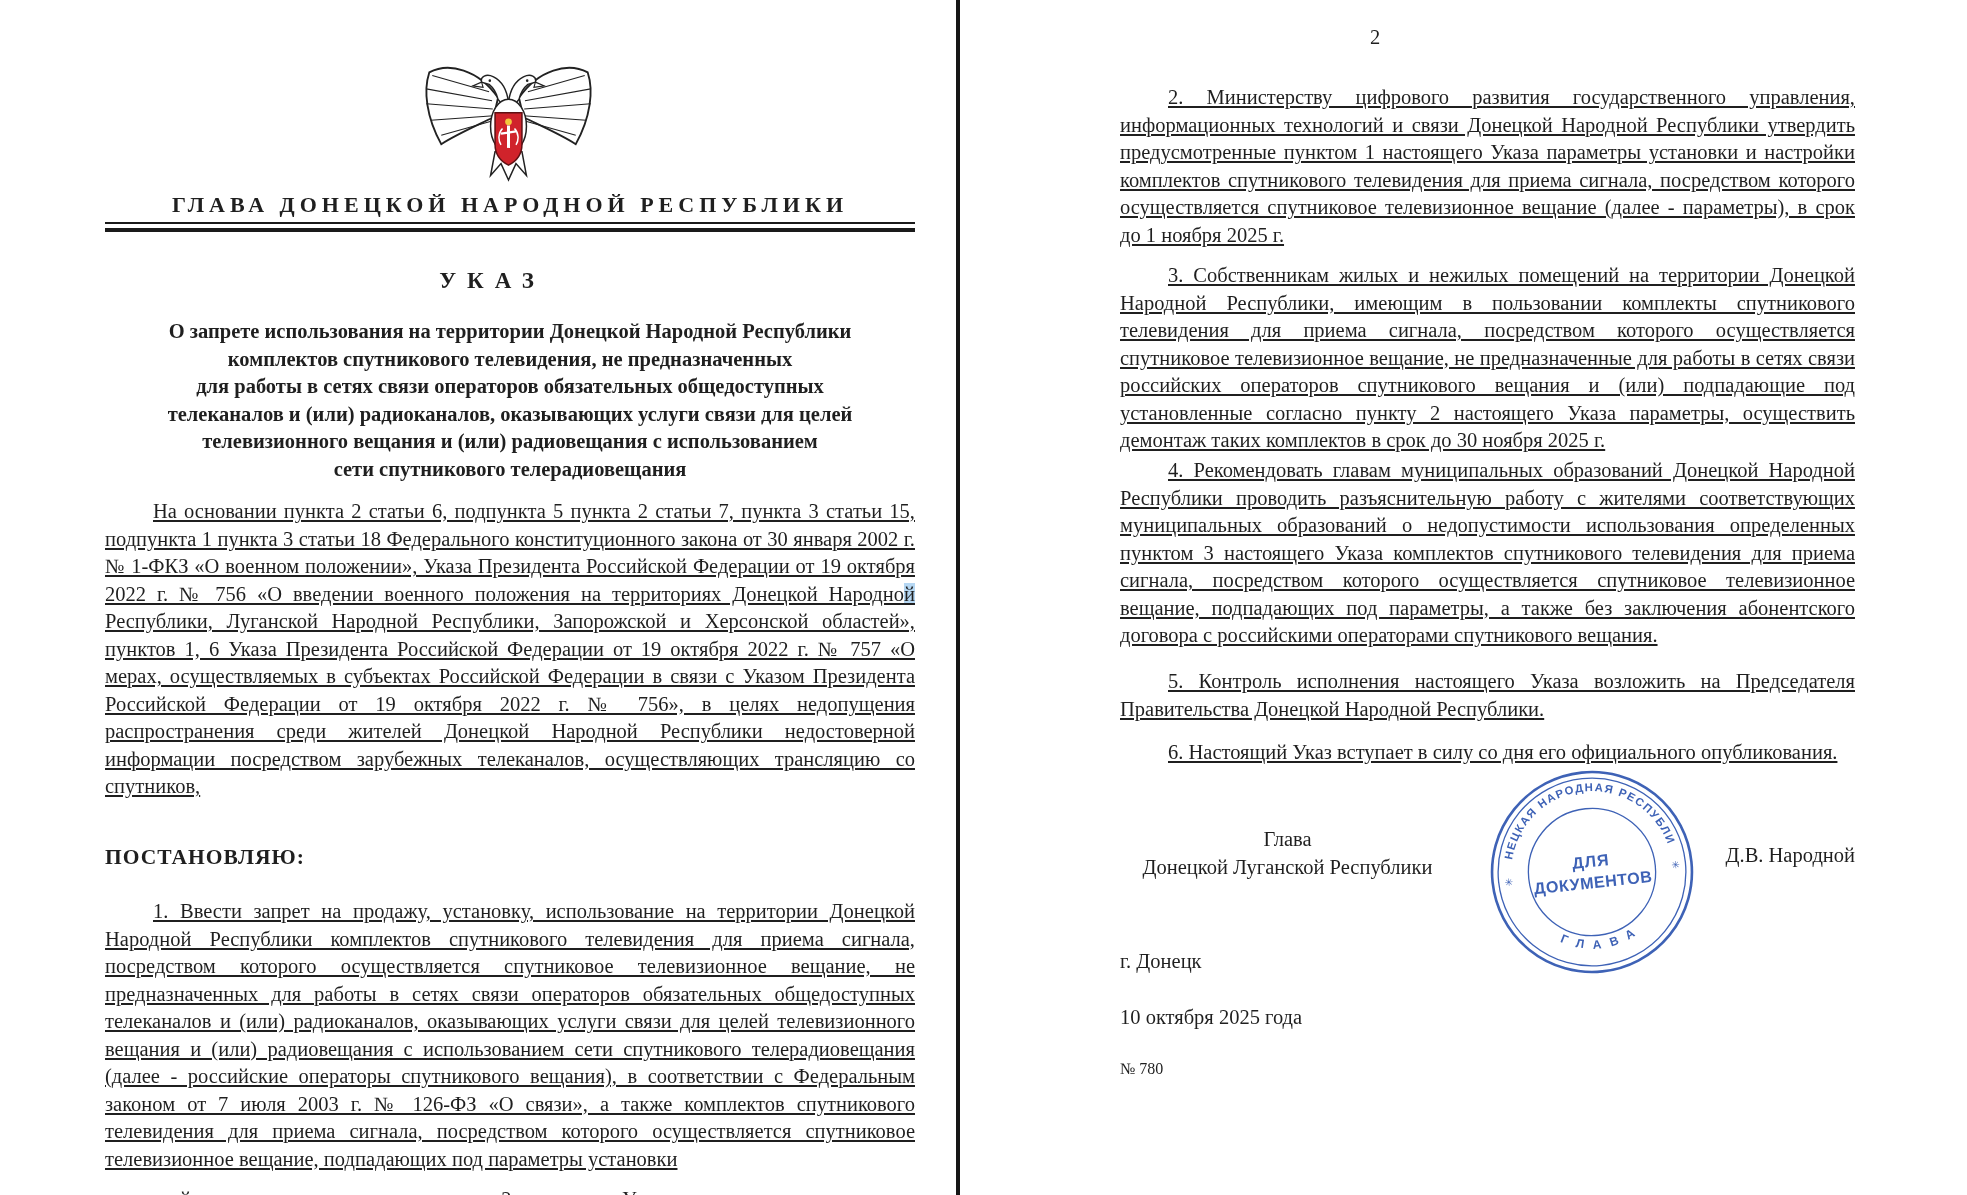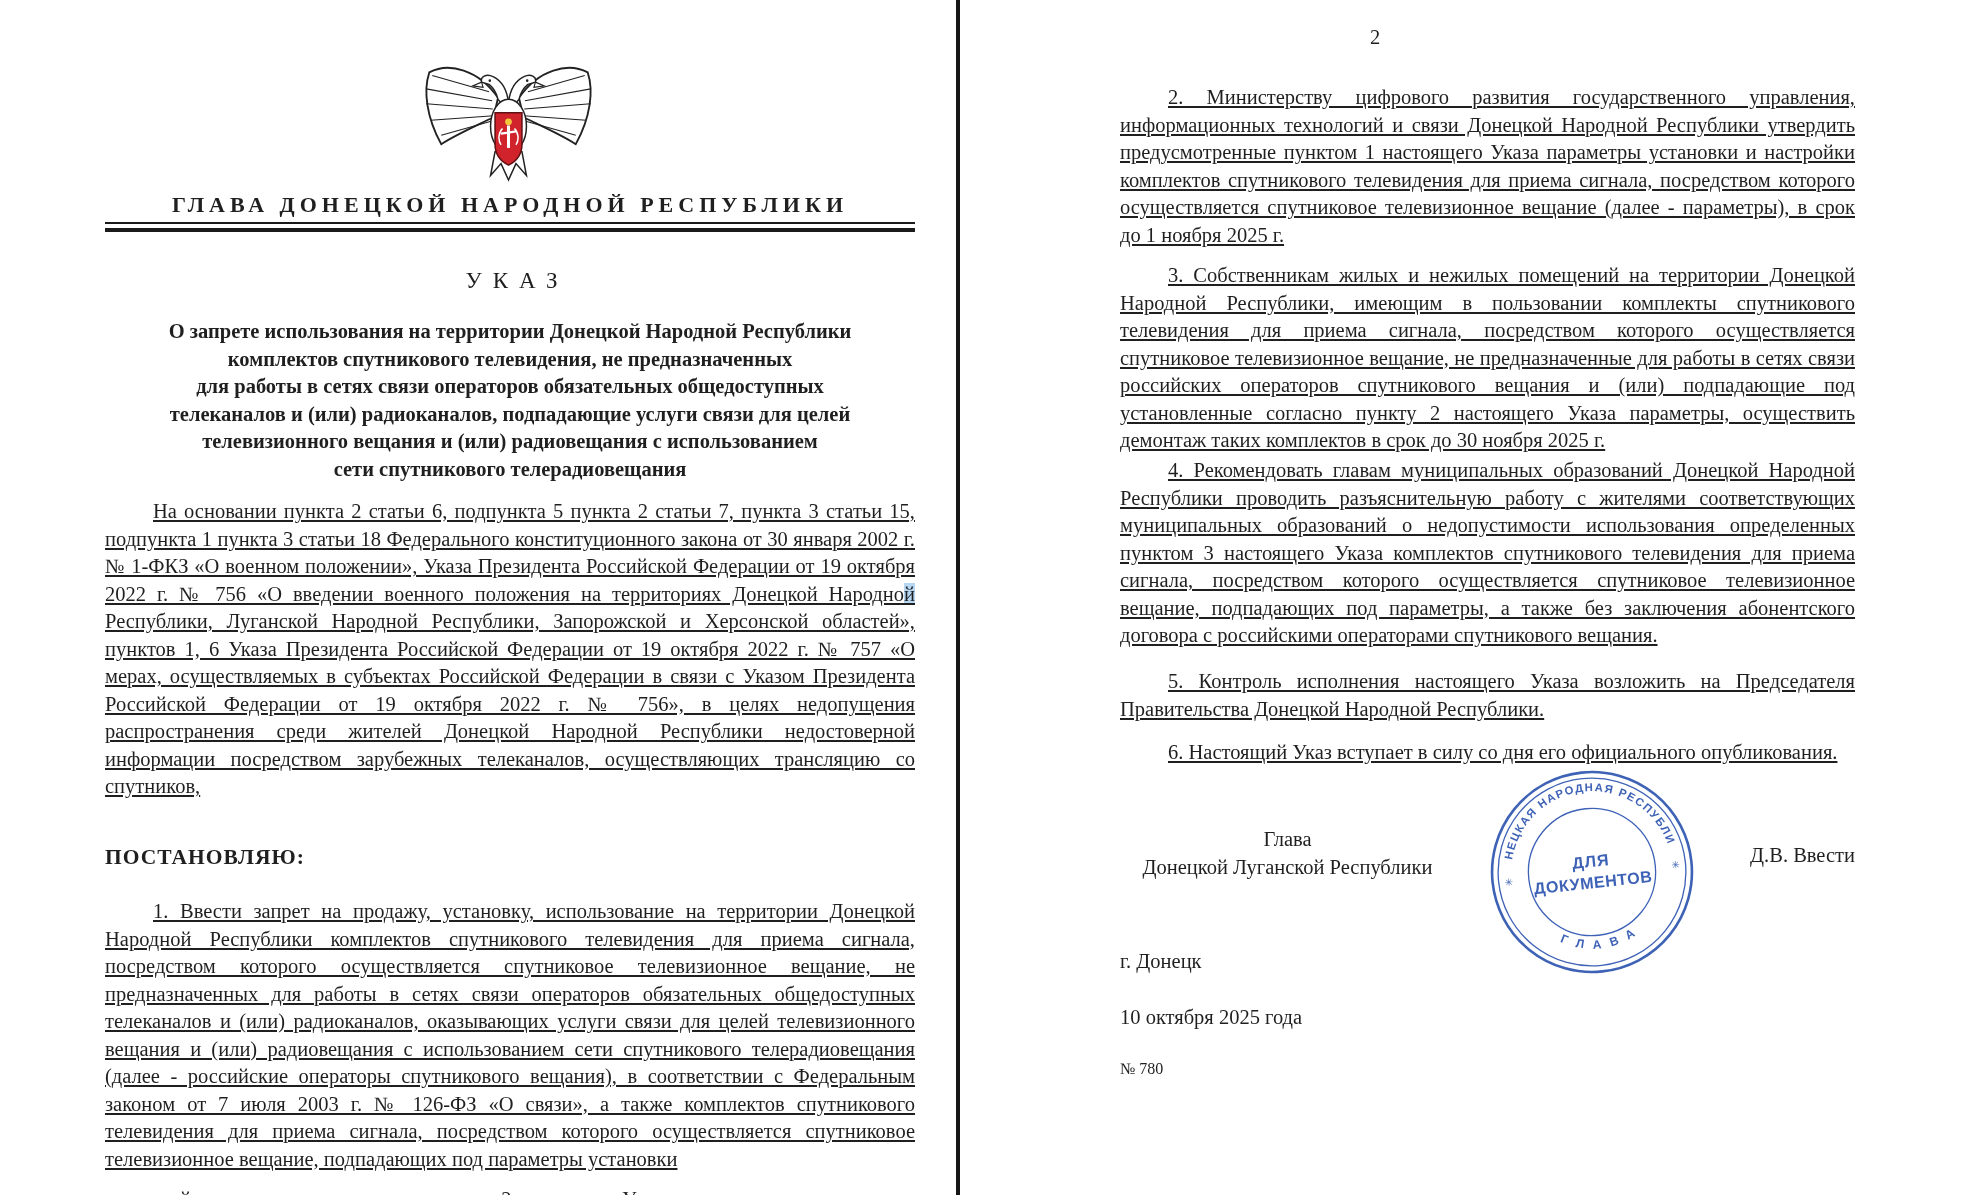--- a/index.html
+++ b/index.html
@@ -16,22 +16,22 @@
   }
   .indent{text-indent:48px;text-decoration:underline;}
   #org-header{
     left:105px;top:192px;width:810px;text-align:center;
     font-size:22px;font-weight:bold;letter-spacing:5px;white-space:nowrap;
   }
   .rule{left:105px;width:810px;background:#1a1a1a;}
   #rule-thin{top:222px;height:2px;}
   #rule-thick{top:228px;height:4px;}
   #doc-type{
-    left:112px;top:268px;width:810px;text-align:center;
-    font-size:23px;font-weight:normal;letter-spacing:11px;
+    left:87px;top:268px;width:810px;text-align:center;
+    font-size:23px;font-weight:bold;letter-spacing:11px;
   }
   #decree-title{left:105px;top:318px;width:810px;}
   #decree-title div{
     text-align:center;font-weight:bold;font-size:20.5px;line-height:27.5px;
   }
   #preamble{left:105px;top:498px;width:810px;}
   .sel-highlight{background:#b5d7f3;}
   #resolve-word{
     left:105px;top:845px;font-size:21.5px;font-weight:bold;letter-spacing:1px;
   }
@@ -89,21 +89,21 @@
 <div id="org-header" class="abs">ГЛАВА ДОНЕЦКОЙ НАРОДНОЙ РЕСПУБЛИКИ</div>
 <div id="rule-thin" class="abs rule"></div>
 <div id="rule-thick" class="abs rule"></div>
 
 <div id="doc-type" class="abs">УКАЗ</div>
 
 <div id="decree-title" class="abs">
   <div>О запрете использования на территории Донецкой Народной Республики</div>
   <div>комплектов спутникового телевидения, не предназначенных</div>
   <div>для работы в сетях связи операторов обязательных общедоступных</div>
-  <div>телеканалов и (или) радиоканалов, подпадающие услуги связи для целей</div>
+  <div>телеканалов и (или) радиоканалов, оказывающих услуги связи для целей</div>
   <div>телевизионного вещания и (или) радиовещания с использованием</div>
   <div>сети спутникового телерадиовещания</div>
 </div>
 
 <p id="preamble" class="abs body-text indent"><span>На основании пункта 2 статьи 6, подпункта 5 пункта 2 статьи 7, пункта 3 статьи 15, подпункта 1 пункта 3 статьи 18 Федерального конституционного закона от 30 января 2002 г. № 1-ФКЗ «О военном положении», Указа Президента Российской Федерации от 19 октября 2022 г. № 756 «О введении военного положения на территориях Донецкой Народно</span><span class="sel-highlight">й</span><span> Республики, Луганской Народной Республики, Запорожской и Херсонской областей», пунктов 1, 6 Указа Президента Российской Федерации от 19 октября 2022 г. № 757 «О мерах, осуществляемых в субъектах Российской Федерации в связи с Указом Президента Российской Федерации от 19 октября 2022 г. № 756», в целях недопущения распространения среди жителей Донецкой Народной Республики недостоверной информации посредством зарубежных телеканалов, осуществляющих трансляцию со спутников,</span></p>
 
 <div id="resolve-word" class="abs">ПОСТАНОВЛЯЮ:</div>
 
 <p id="item1" class="abs body-text indent">1. Ввести запрет на продажу, установку, использование на территории Донецкой Народной Республики комплектов спутникового телевидения для приема сигнала, посредством которого осуществляется спутниковое телевизионное вещание, не предназначенных для работы в сетях связи операторов обязательных общедоступных телеканалов и (или) радиоканалов, оказывающих услуги связи для целей телевизионного вещания и (или) радиовещания с использованием сети спутникового телерадиовещания (далее - российские операторы спутникового вещания), в соответствии с Федеральным законом от 7 июля 2003 г. № 126-ФЗ «О связи», а также комплектов спутникового телевидения для приема сигнала, посредством которого осуществляется спутниковое телевизионное вещание, подпадающих под параметры установки</p>
 
@@ -117,21 +117,21 @@
 <p id="para-3" class="abs body-text indent">3. Собственникам жилых и нежилых помещений на территории Донецкой Народной Республики, имеющим в пользовании комплекты спутникового телевидения для приема сигнала, посредством которого осуществляется спутниковое телевизионное вещание, не предназначенные для работы в сетях связи российских операторов спутникового вещания и (или) подпадающие под установленные согласно пункту 2 настоящего Указа параметры, осуществить демонтаж таких комплектов в срок до 30 ноября 2025 г.</p>
 <p id="para-4" class="abs body-text indent">4. Рекомендовать главам муниципальных образований Донецкой Народной Республики проводить разъяснительную работу с жителями соответствующих муниципальных образований о недопустимости использования определенных пунктом 3 настоящего Указа комплектов спутникового телевидения для приема сигнала, посредством которого осуществляется спутниковое телевизионное вещание, подпадающих под параметры, а также без заключения абонентского договора с российскими операторами спутникового вещания.</p>
 <p id="para-5" class="abs body-text indent">5. Контроль исполнения настоящего Указа возложить на Председателя Правительства Донецкой Народной Республики.</p>
 <p id="para-6" class="abs body-text indent">6. Настоящий Указ вступает в силу со дня его официального опубликования.</p>
 
 <div id="signature-title" class="abs">
   <div>Глава</div>
   <div>Донецкой Луганской Республики</div>
 </div>
 
-<div id="signature-name" class="abs">Д.В. Ввести</div>
+<div id="signature-name" class="abs">Д.В. Народной</div>
 
 <svg id="official-stamp" class="abs" viewBox="0 0 210 210" xmlns="http://www.w3.org/2000/svg">
   <defs>
     <path id="arc-top" d="M 27.7,84.3 A 80,80 0 0 1 182.3,84.3" fill="none"></path>
     <path id="arc-bottom" d="M 56.1,163.2 A 76,76 0 0 0 153.9,163.2" fill="none"></path>
   </defs>
   <circle cx="105" cy="105" r="99" fill="none" stroke-width="2.6" stroke="#2e55b0"></circle>
   <circle cx="105" cy="105" r="93" fill="none" stroke-width="1.3" stroke="#2e55b0"></circle>
   <circle cx="105" cy="105" r="63" fill="none" stroke-width="1.3" stroke="#2e55b0"></circle>
   <text class="stamp-ring-text" font-size="11.2" letter-spacing="1.4" fill="#2e55b0">

